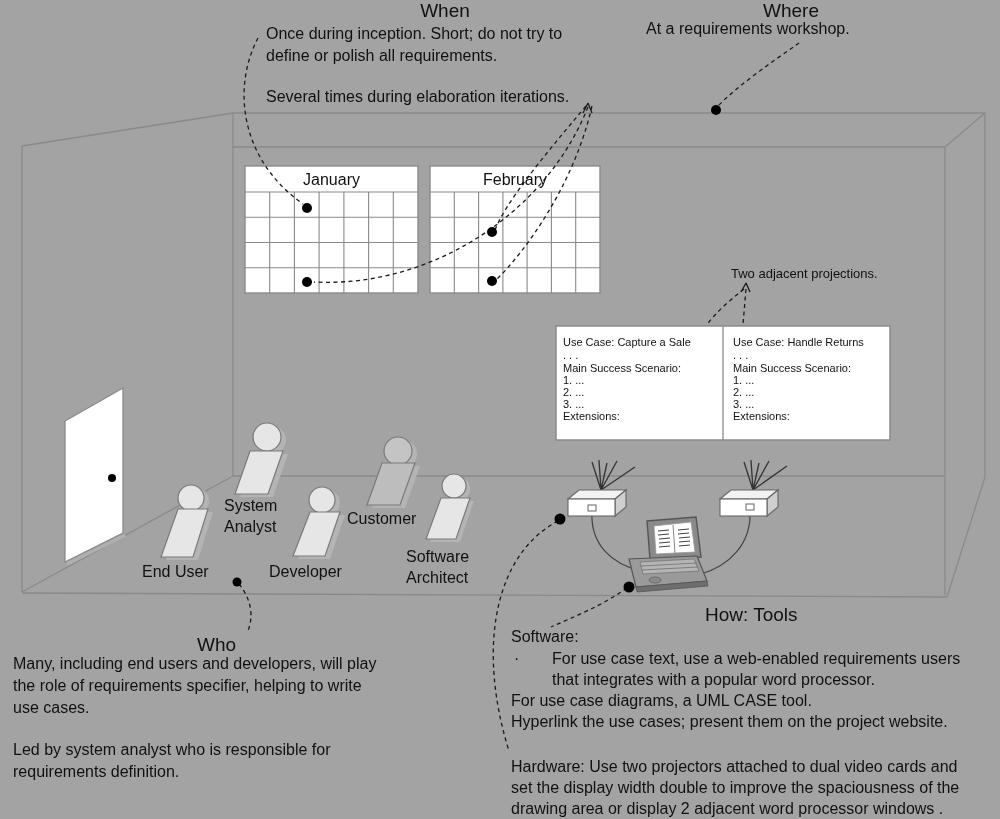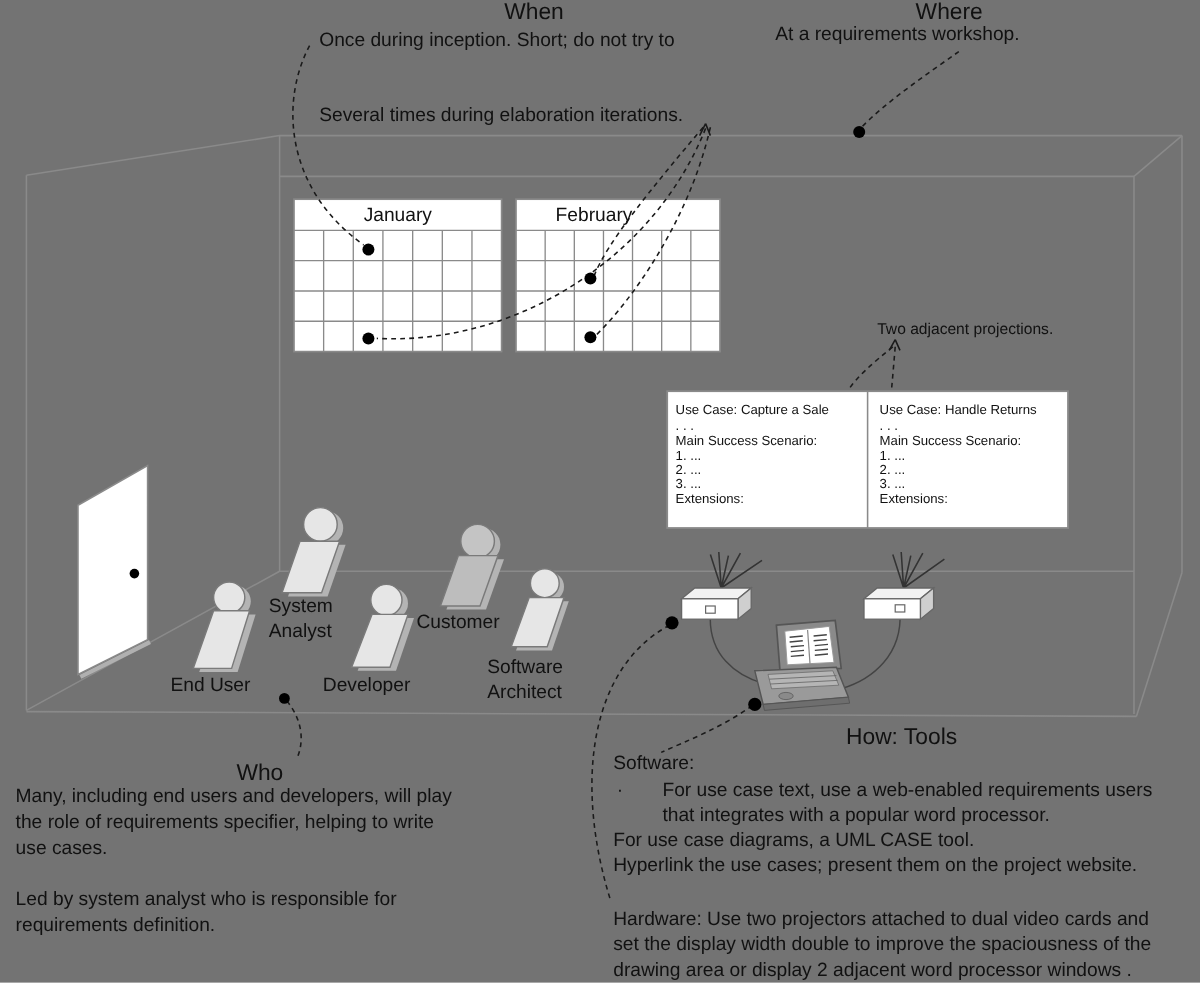--- a/index.html
+++ b/index.html
@@ -1,17 +1,17 @@
 <!DOCTYPE html>
 <html><head>
 <meta charset="utf-8">
 <style>
   html,body{margin:0;padding:0;background:#fff;}
   .stage{
-    position:relative;width:1000px;height:819px;background:#737373;
+    position:relative;width:1000px;height:819px;background:#a3a3a3;
     font-family:"Liberation Sans",sans-serif;color:#111;overflow:hidden;
   }
   .stage svg{position:absolute;left:0;top:0;}
   .t{position:absolute;white-space:nowrap;font-size:16px;line-height:21px;color:#111;}
   .h{font-size:19px;line-height:22px;}
   .center{text-align:center;}
   .cap{font-size:13px;line-height:15px;}
   .uc{font-size:11px;line-height:13px;}
   .wrap{white-space:normal;}
 </style>
@@ -140,27 +140,28 @@
   <g>
     <circle cx="458" cy="489" r="12" fill="#b4b4b4"></circle>
     <path d="M445,501 L474,501 L460,542 L430,542 Z" fill="#b4b4b4"></path>
     <circle cx="454" cy="486" r="12" fill="#e6e6e6" stroke="#7a7a7a" stroke-width="1.2"></circle>
     <path d="M441,498 L470,498 L456,539 L426,539 Z" fill="#e6e6e6" stroke="#7a7a7a" stroke-width="1.2"></path>
   </g>
 </svg>
 
   <div class="t h center" style="left:400px;top:0;width:90px;">When</div>
   <div class="t" style="left:266px;top:23px;">Once during inception. Short; do not try to</div>
+  <div class="t" style="left:266px;top:45px;">define or polish all requirements.</div>
   <div class="t" style="left:266px;top:86px;">Several times during elaboration iterations.</div>
 
   <div class="t h center" style="left:755px;top:0;width:72px;">Where</div>
   <div class="t" style="left:646px;top:18px;">At a requirements workshop.</div>
 
   <div class="t center" style="left:245px;top:169px;width:173px;">January</div>
-  <div class="t center" style="left:410px;top:169px;width:170px;">February</div>
+  <div class="t center" style="left:430px;top:169px;width:170px;">February</div>
 
   <div class="t cap" style="left:731px;top:266px;">Two adjacent projections.</div>
 
   <div class="t uc" style="left:563px;top:336px;">Use Case: Capture a Sale</div>
   <div class="t uc" style="left:563px;top:349px;">. . .</div>
   <div class="t uc" style="left:563px;top:362px;">Main Success Scenario:</div>
   <div class="t uc" style="left:563px;top:374px;">1. ...</div>
   <div class="t uc" style="left:563px;top:386px;">2. ...</div>
   <div class="t uc" style="left:563px;top:398px;">3. ...</div>
   <div class="t uc" style="left:563px;top:410px;">Extensions:</div>

